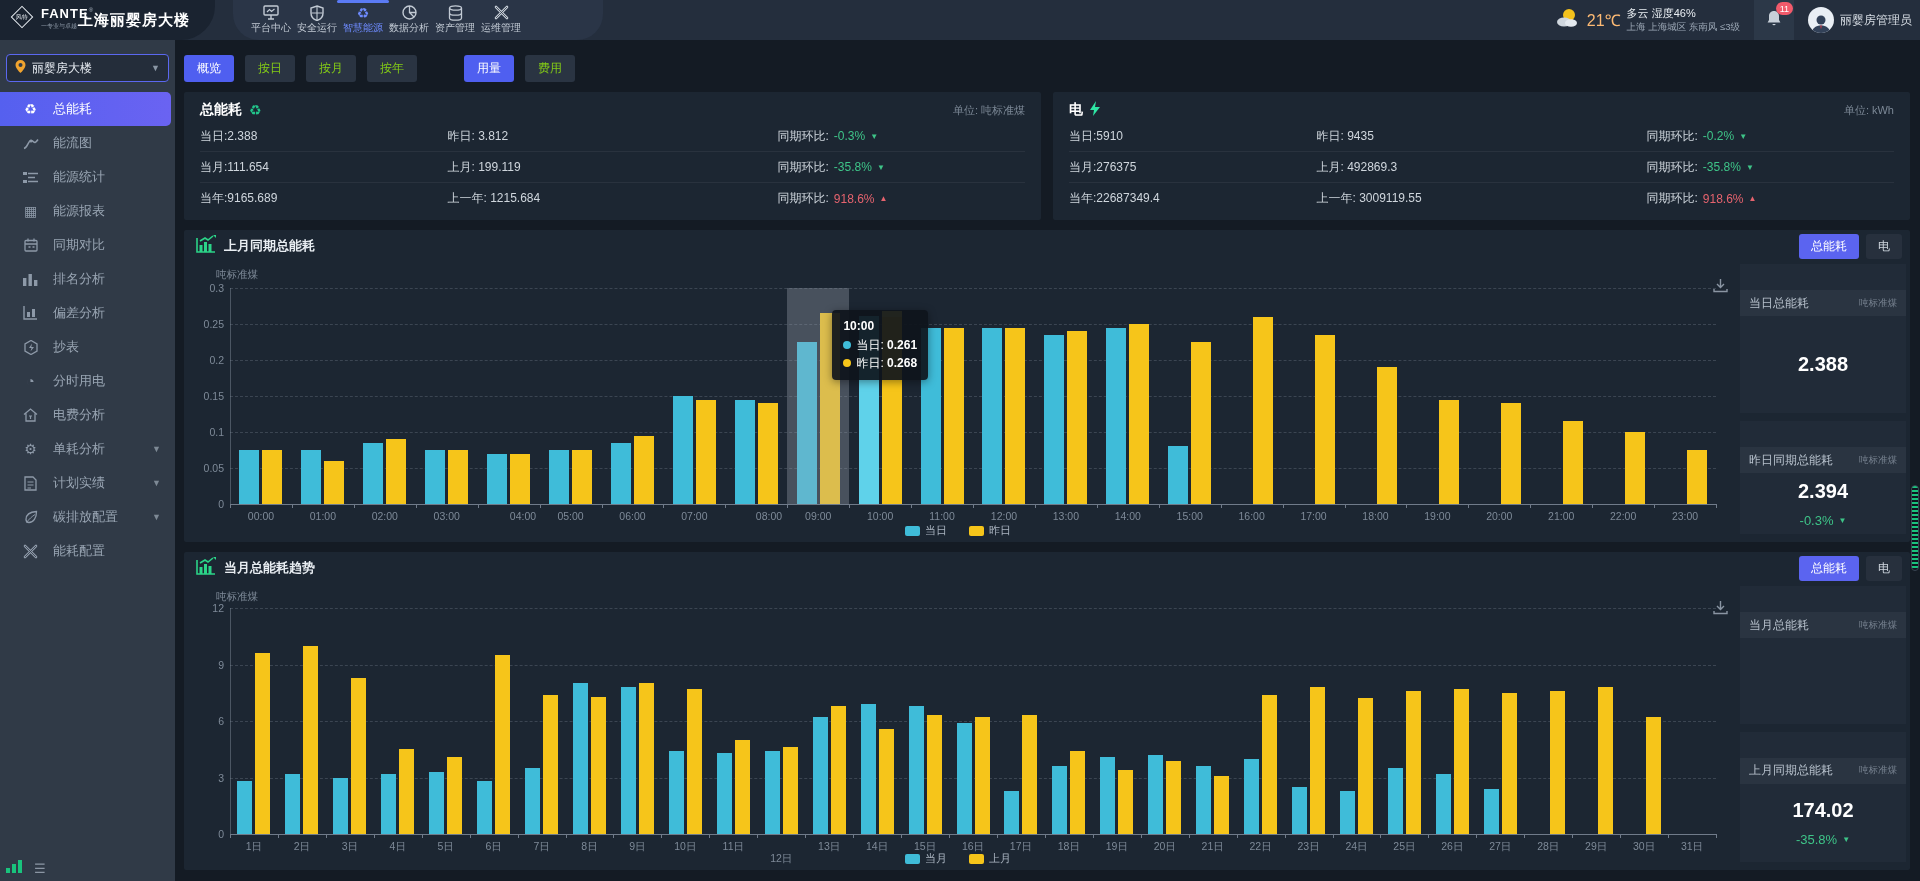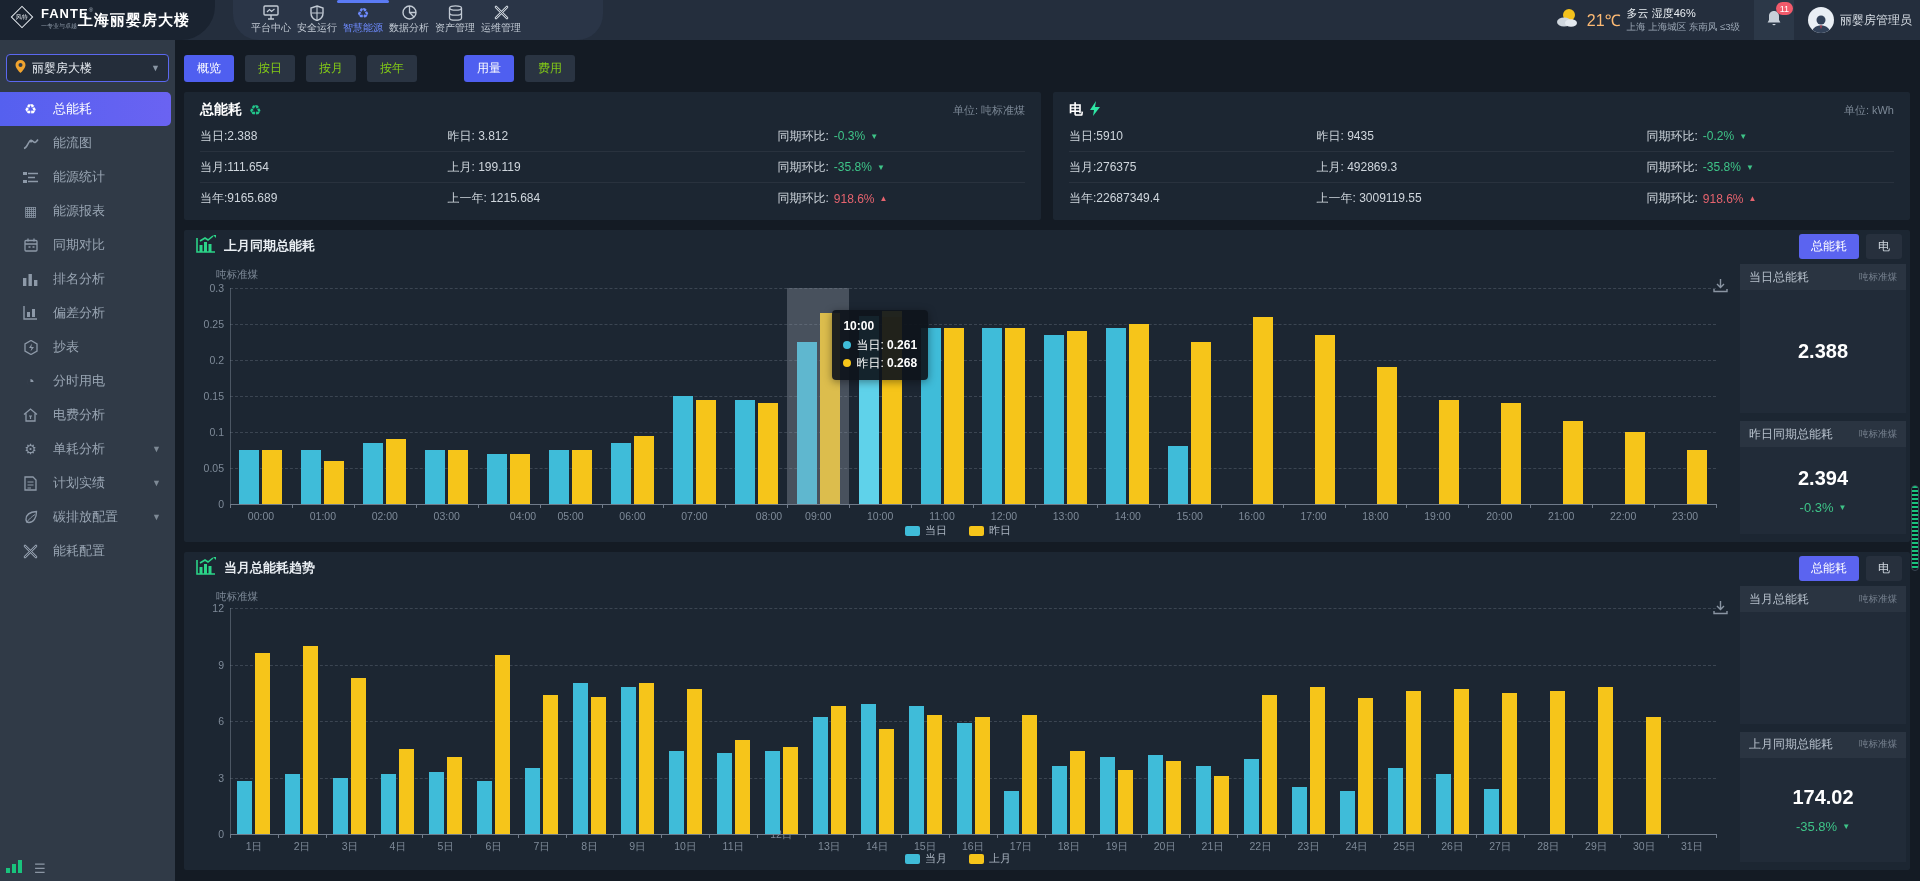--- a/index.html
+++ b/index.html
@@ -82,21 +82,21 @@
   .section { margin:10px 10px 0 9px; background:#1c2632; border-radius:2px; position:relative;}
   .sec-head { height:32px; display:flex; align-items:center; padding:0 8px 0 12px; gap:8px;}
   .sec-title { font-size:13px; font-weight:bold; color:#e8edf2; }
   .sec-btns { margin-left:auto; display:flex; gap:7px; }
   .sec-btn { padding:4px 12px; font-size:12px; border-radius:3px; background:#27303d; color:#cfd6de; cursor:pointer;}
   .sec-btn.active { background:#5b64f0; color:#fff; }
   .sec-body { display:flex; }
   .chart { position:relative; flex:1; overflow:hidden;}
   .right-col { width:178px; display:flex; flex-direction:column; gap:8px; padding:2px 4px 8px 8px; }
   .panel { background:#212b38; display:flex; flex-direction:column; }
-  .panel-head { height:26px; background:#2a3441; display:flex; align-items:center; padding:0 9px; }
+  .panel-head { height:26px; background:#2a3441; display:flex; align-items:center; padding:0 9px;margin-top:26px; }
   .panel-title { font-size:12px; color:#b7c1cc; }
   .panel-unit { margin-left:auto; font-size:9.5px; color:#76818f; }
   .panel-body { flex:1; display:flex; flex-direction:column; align-items:center; justify-content:center; gap:10px;}
   .panel-value { font-size:20px; font-weight:bold; color:#fff; }
   .panel-delta { font-size:13px; display:flex; gap:5px; align-items:center;}
 
   
   .grid-line { position:absolute; border-top:1px dashed rgba(140,152,166,.28); height:0; }
   .axis-line { position:absolute; background:#707b8a; }
   .y-label { position:absolute; font-size:10.5px; color:#7e8a98; text-align:right; width:34px; }
@@ -661,21 +661,21 @@
             <div class="bar" style="left:484.88709677419354px;top:167.13333333333333px;width:15px;height:82.86666666666667px;background:#3fbcd9;z-index:2"></div>
             <div class="bar" style="left:502.88709677419354px;top:104.98333333333332px;width:15px;height:145.01666666666668px;background:#f6c51a;z-index:2"></div>
             <div class="x-label" style="left:478.38709677419354px;top:256px">10日</div>
             <div class="tickmark" style="left:477.4193548387097px;top:250px;height:4px"></div>
             <div class="bar" style="left:532.8225806451613px;top:169.01666666666665px;width:15px;height:80.98333333333333px;background:#3fbcd9;z-index:2"></div>
             <div class="bar" style="left:550.8225806451613px;top:155.83333333333331px;width:15px;height:94.16666666666667px;background:#f6c51a;z-index:2"></div>
             <div class="x-label" style="left:526.3225806451613px;top:256px">11日</div>
             <div class="tickmark" style="left:525.3548387096774px;top:250px;height:4px"></div>
             <div class="bar" style="left:580.758064516129px;top:167.13333333333333px;width:15px;height:82.86666666666667px;background:#3fbcd9;z-index:2"></div>
             <div class="bar" style="left:598.758064516129px;top:163.36666666666667px;width:15px;height:86.63333333333333px;background:#f6c51a;z-index:2"></div>
-            <div class="x-label" style="left:574.258064516129px;top:244px">12日</div>
+            <div class="x-label" style="left:574.258064516129px;top:268px">12日</div>
             <div class="tickmark" style="left:573.2903225806451px;top:250px;height:4px"></div>
             <div class="bar" style="left:628.6935483870968px;top:133.23333333333332px;width:15px;height:116.76666666666668px;background:#3fbcd9;z-index:2"></div>
             <div class="bar" style="left:646.6935483870968px;top:121.93333333333334px;width:15px;height:128.06666666666666px;background:#f6c51a;z-index:2"></div>
             <div class="x-label" style="left:622.1935483870968px;top:256px">13日</div>
             <div class="tickmark" style="left:621.2258064516129px;top:250px;height:4px"></div>
             <div class="bar" style="left:676.6290322580646px;top:120.04999999999998px;width:15px;height:129.95000000000002px;background:#3fbcd9;z-index:2"></div>
             <div class="bar" style="left:694.6290322580646px;top:144.53333333333336px;width:15px;height:105.46666666666665px;background:#f6c51a;z-index:2"></div>
             <div class="x-label" style="left:670.1290322580646px;top:256px">14日</div>
             <div class="tickmark" style="left:669.1612903225807px;top:250px;height:4px"></div>
             <div class="bar" style="left:724.5645161290323px;top:121.93333333333334px;width:15px;height:128.06666666666666px;background:#3fbcd9;z-index:2"></div>

